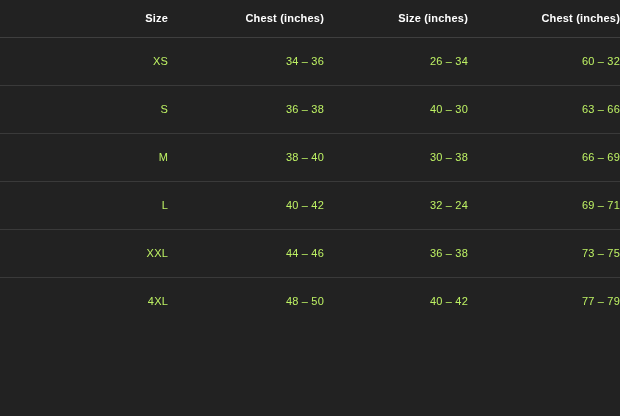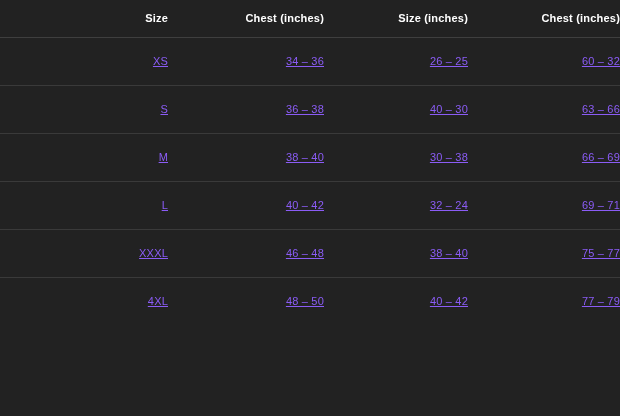--- a/index.html
+++ b/index.html
@@ -43,22 +43,21 @@
   }
   table.chart-table thead th {
     height: 37px;
     font-weight: bold;
     color: #ffffff;
     border-bottom: 1px solid #3f3f3f;
   }
   table.chart-table tbody td {
     height: 47px;
     font-weight: normal;
-    color: #8b5cf6;
-    text-decoration: underline;
+    color: #bef264;
   }
   table.chart-table tbody tr:last-child td {
     border-bottom: none;
   }
   .cell-size {
     font-weight: normal;
   }
 </style>
 </head>
 <body>
@@ -76,21 +75,21 @@
         <th>Size</th>
         <th>Chest (inches)</th>
         <th>Size (inches)</th>
         <th>Chest (inches)</th>
       </tr>
     </thead>
     <tbody>
       <tr>
         <td class="cell-size">XS</td>
         <td>34 – 36</td>
-        <td>26 – 25</td>
+        <td>26 – 34</td>
         <td>60 – 32</td>
       </tr>
       <tr>
         <td class="cell-size">S</td>
         <td>36 – 38</td>
         <td>40 – 30</td>
         <td>63 – 66</td>
       </tr>
       <tr>
         <td class="cell-size">M</td>
@@ -98,24 +97,24 @@
         <td>30 – 38</td>
         <td>66 – 69</td>
       </tr>
       <tr>
         <td class="cell-size">L</td>
         <td>40 – 42</td>
         <td>32 – 24</td>
         <td>69 – 71</td>
       </tr>
       <tr>
-        <td class="cell-size">XXXL</td>
-        <td>46 – 48</td>
-        <td>38 – 40</td>
-        <td>75 – 77</td>
+        <td class="cell-size">XXL</td>
+        <td>44 – 46</td>
+        <td>36 – 38</td>
+        <td>73 – 75</td>
       </tr>
       <tr>
         <td class="cell-size">4XL</td>
         <td>48 – 50</td>
         <td>40 – 42</td>
         <td>77 – 79</td>
       </tr>
     </tbody>
   </table>
 </div>

